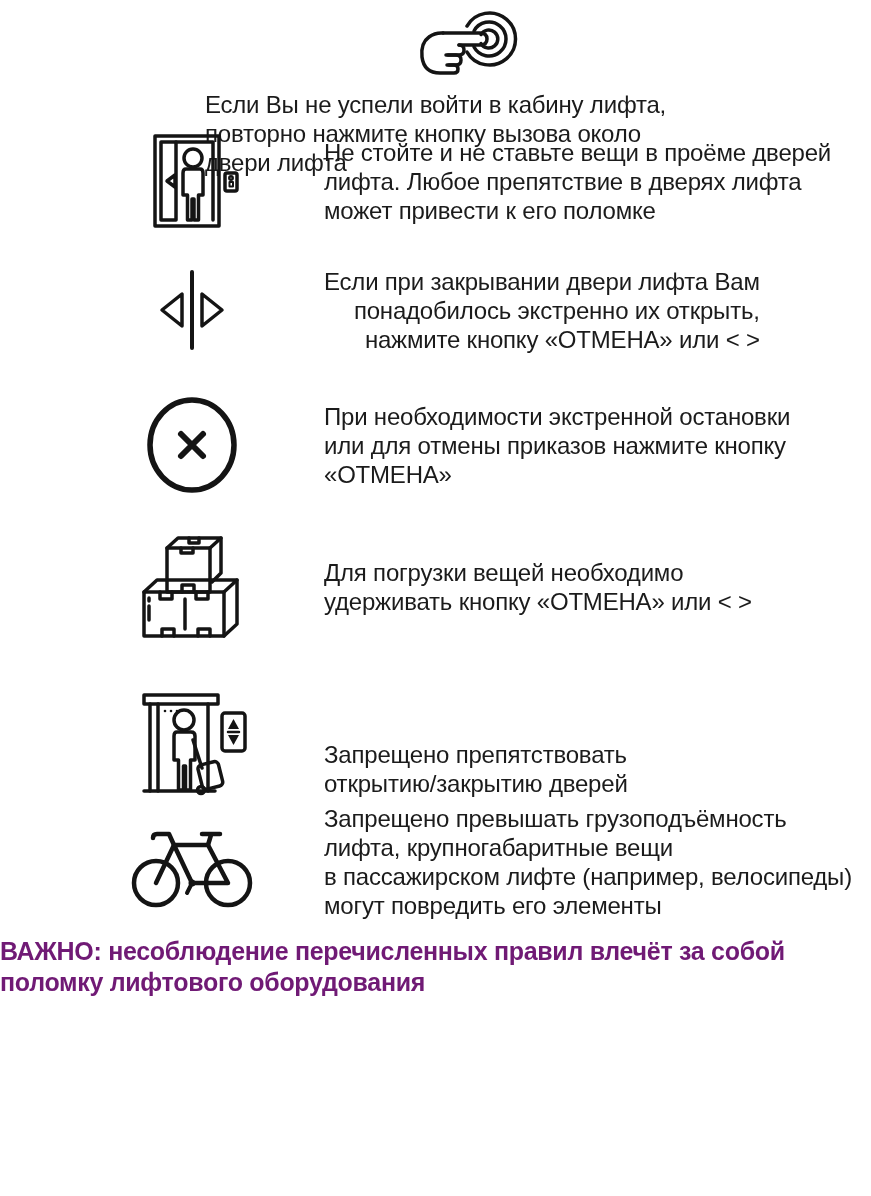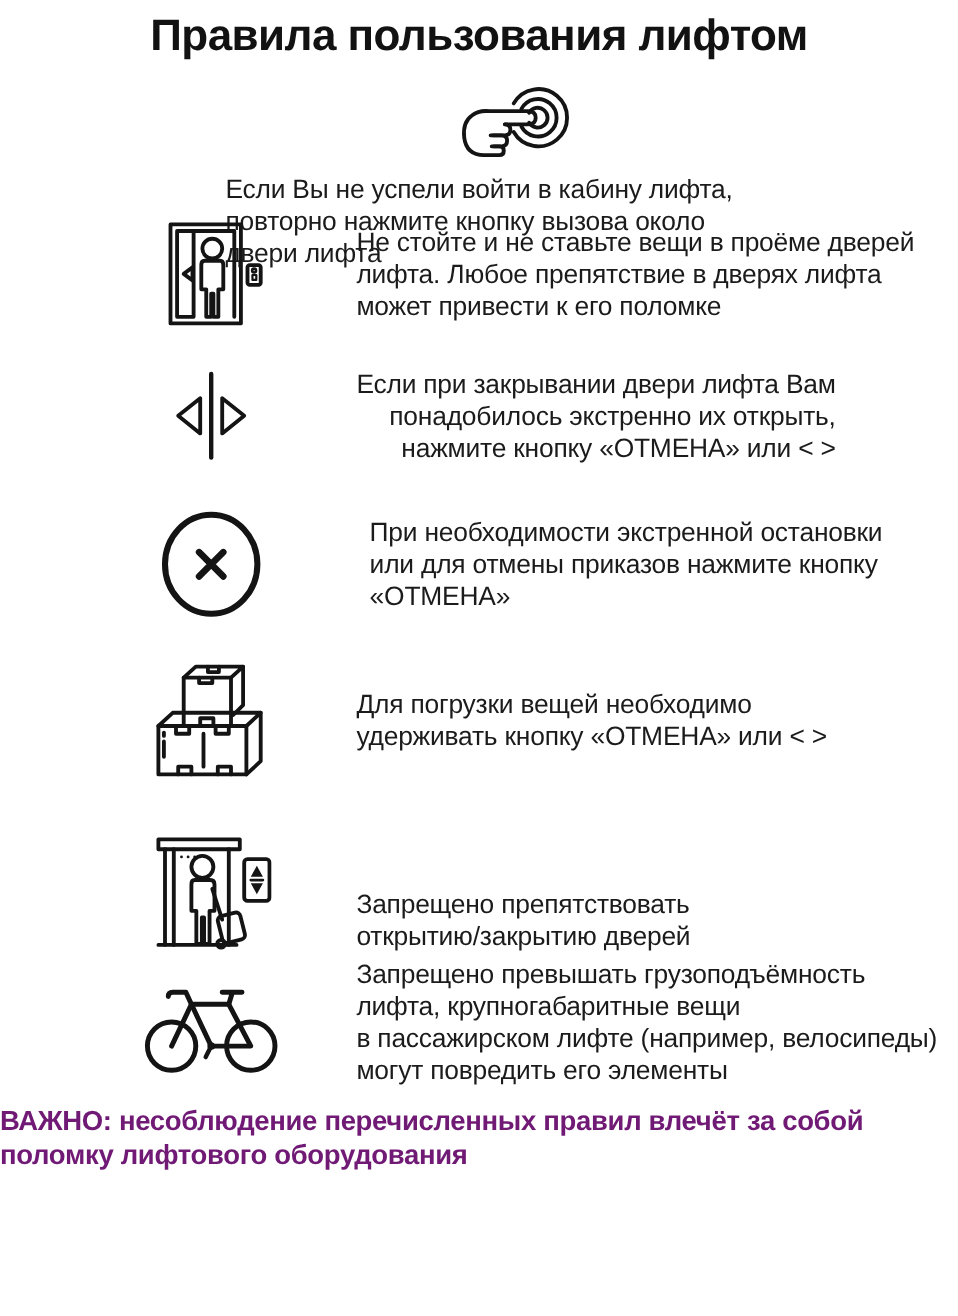--- a/index.html
+++ b/index.html
@@ -18,21 +18,21 @@
     letter-spacing: -0.5px;
     color: #121212;
     padding-top: 10px;
     height: 58px;
   }
   .rules { margin-top: 2px; }
   .rule-row { display: flex; align-items: center; }
   .rule-row:nth-child(1) { height: 114px; flex-direction: column; }
   .rule-row:nth-child(2) { height: 130px; }
   .rule-row:nth-child(3) { height: 128px; text-align: right; }
-  .rule-row:nth-child(4) { height: 142px; gap: 12px; }
+  .rule-row:nth-child(4) { height: 142px; }
   .rule-row:nth-child(5) { height: 142px; }
   .rule-row:nth-child(6) { height: 140px; align-items: flex-end; }
   .rule-row:nth-child(7) { height: 128px; }
   .rule-row:nth-child(8) { height: 126px; gap: 36px; }
   .icon-cell {
     flex: none;
     width: 128px; margin-left: 128px; margin-right: 68px;
     display: flex; justify-content: center; align-items: center;
   }
   .rule-text {
@@ -57,21 +57,20 @@
     stroke-width: 3.5;
     stroke-linecap: round; stroke-linejoin: round;
     display: block;
   }
 </style>
 </head>
 <body>
 
 <div class="page">
 
-  <div class="title">Правила пользования лифтом</div>
 
   <div class="rules">
 
     <div class="rule-row">
       <div class="icon-cell">
         <svg class="ico" width="112" height="88" viewBox="0 0 112 88">
           <path d="M57 24 A 26 26 0 1 1 57 50"></path>
           <path d="M64 29 A 17 17 0 1 1 64 45"></path>
           <path d="M71 32.5 A 9 9 0 1 1 71 41.5"></path>
           <path d="M33 31 H70 Q77 31 77 37 Q77 43 70 43 H49"></path>

